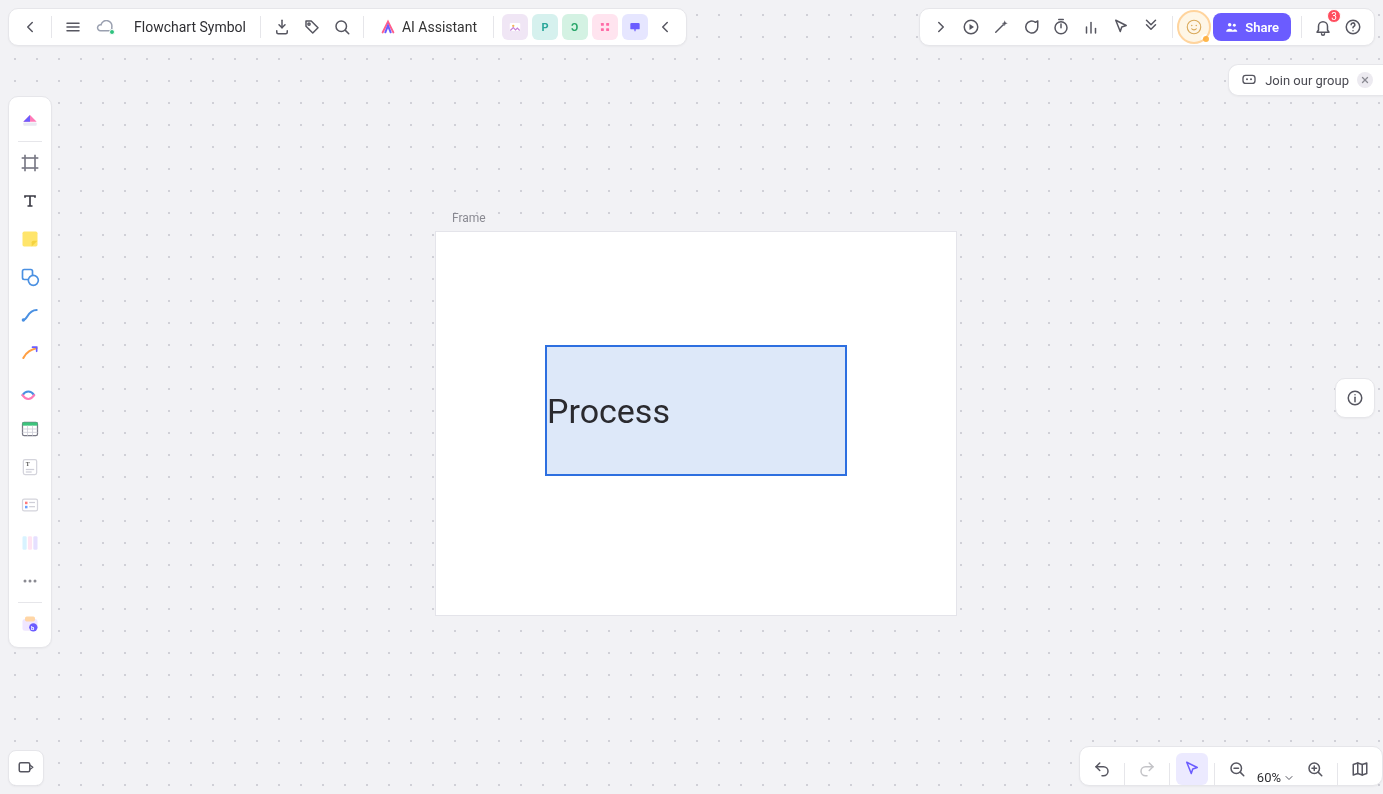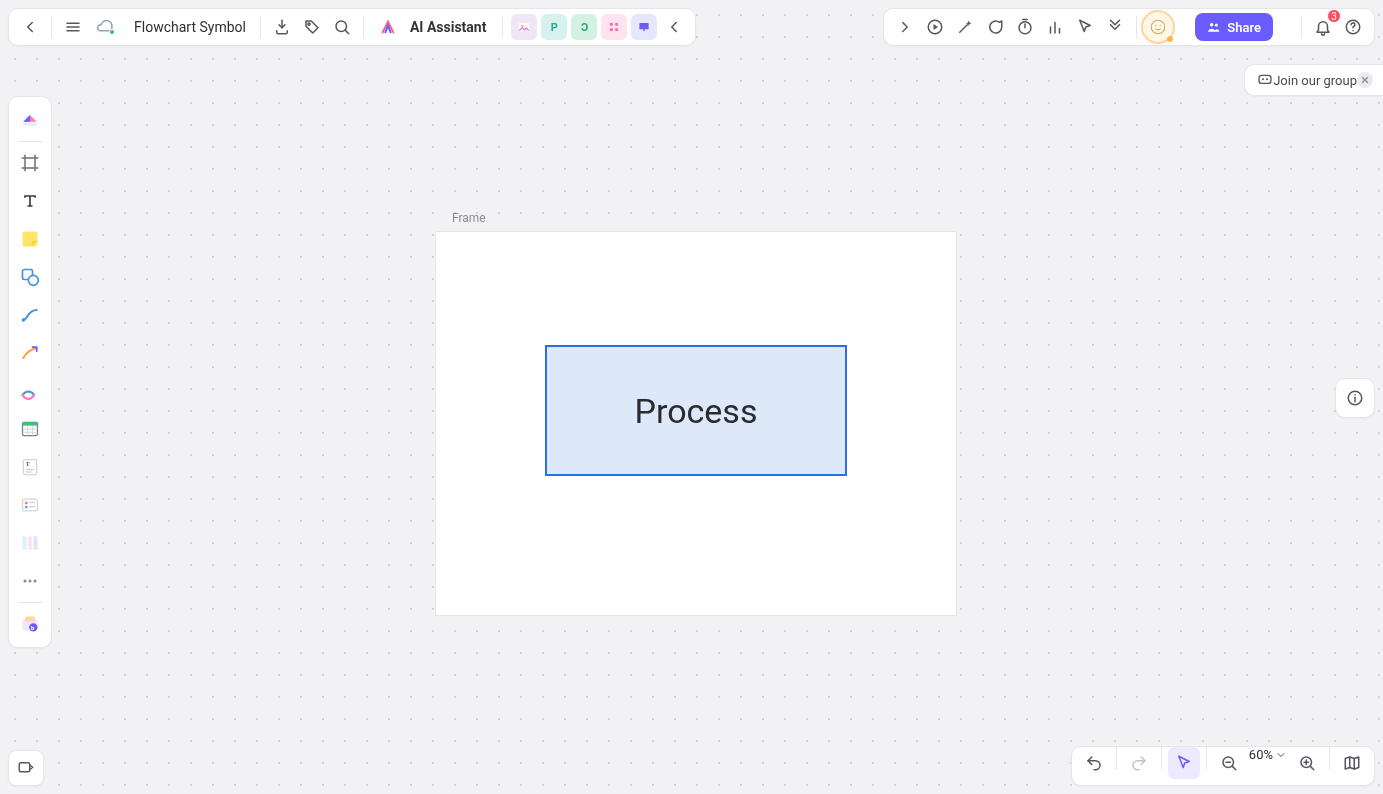--- a/index.html
+++ b/index.html
@@ -58,23 +58,23 @@
   .doc-title {
     display: flex; align-items: center; gap: 20px;
     padding: 0 8px;
     font-size: 14px;
   }
   .doc-title .cloud { position: relative; width: 18px; height: 14px; color: #9aa0b0; }
   .doc-title .cloud svg { width: 18px; height: 14px; }
   .doc-title .dot { position: absolute; right: -1px; bottom: -1px; width: 6px; height: 6px; border-radius: 50%; background: #2ec27e; border: 1px solid #fff; }
 
   .ai-assistant {
-    display: flex; align-items: center; gap: 14px;
+    display: flex; align-items: center; gap: 6px;
     padding: 0 10px; height: 30px;
-    font-weight: 700; font-size: 14px; color: #333;
+    font-weight: 400; font-size: 14px; color: #333;
     cursor: pointer; border-radius: 6px;
   }
   .ai-logo { width: 16px; height: 16px; }
 
   
   .sq { width: 26px; height: 26px; border-radius: 6px; display: inline-flex; align-items: center; justify-content: center; font-size: 11px; font-weight: 700; cursor: pointer; margin: 0 2px; }
   .sq svg { width: 14px; height: 14px; }
 
   .avatar {
     width: 30px; height: 30px; border-radius: 50%;
@@ -82,21 +82,21 @@
     background: #fef6e6; position: relative;
   }
   .avatar::after { content: ""; position: absolute; inset: -2px; border-radius: 50%; border: 2px solid rgba(255,170,60,0.5); }
   .avatar svg { width: 18px; height: 18px; }
   .avatar .ring-dot { position: absolute; right: -2px; bottom: -2px; width: 10px; height: 10px; background: #ffb84d; border: 2px solid #fff; border-radius: 50%; }
 
   .share-btn {
     display: inline-flex; align-items: center; gap: 6px;
     background: var(--accent); color: #fff;
     height: 28px; padding: 0 12px; border-radius: 8px;
-    font-size: 13px; font-weight: 600; cursor: pointer; margin: 0 22px;
+    font-size: 13px; font-weight: 600; cursor: pointer; margin: 0 4px;
   }
   .share-btn svg { width: 14px; height: 14px; }
 
   .badge {
     position: absolute; top: -3px; right: -3px;
     min-width: 14px; height: 14px; padding: 0 3px;
     background: #ff4d5e; color: #fff;
     border-radius: 8px; font-size: 10px; line-height: 14px; text-align: center;
     border: 1px solid #fff;
   }
@@ -126,62 +126,62 @@
     box-shadow: 0 1px 2px rgba(0,0,0,0.04);
   }
   .thumb-btn svg { width: 18px; height: 18px; color: #565660; }
 
   
   .join-pill {
     position: absolute; top: 64px; right: 0;
     height: 32px; background: var(--panel);
     border: 1px solid var(--border); border-right: none;
     border-radius: 10px 0 0 10px;
-    display: flex; align-items: center; 
+    display: flex; align-items: center; gap: 8px;
     padding: 0 10px 0 12px; font-size: 13px; color: #4a4a52;
     box-shadow: 0 1px 2px rgba(0,0,0,0.04);
   }
   .join-pill svg { width: 16px; height: 16px; }
   .join-pill .close { width: 16px; height: 16px; border-radius: 50%; background: #eceaf0; color: #8a8a92; display:flex; align-items:center; justify-content:center; cursor:pointer; }
   .join-pill .close svg { width: 10px; height: 10px; }
 
   .info-btn {
     position: absolute; right: 8px; top: 378px;
     width: 40px; height: 40px; background: var(--panel);
     border: 1px solid var(--border); border-radius: 10px;
     display:flex; align-items:center; justify-content:center; cursor:pointer;
     box-shadow: 0 1px 2px rgba(0,0,0,0.04);
   }
   .info-btn svg { width: 18px; height: 18px; color:#565660;}
 
   
   .bottombar {
-    position: absolute; right: 8px; bottom: 8px;
+    position: absolute; right: 0; bottom: 8px;
     height: 40px; background: var(--panel);
     border: 1px solid var(--border); border-radius: 10px;
-    display: flex; align-items: flex-start; padding: 0 6px;
+    display: flex; align-items: flex-end; padding: 0 6px;
     box-shadow: 0 1px 2px rgba(0,0,0,0.04);
   }
   .bottombar .icon-btn { width: 32px; height: 32px; }
   .bottombar .zoom-label { font-size: 13px; padding: 0 4px; display:flex; align-items:center; gap:2px; cursor:pointer; }
   .bottombar .zoom-label svg { width: 12px; height: 12px; }
   .cursor-active { background: #eceaff; color: var(--accent)!important; }
   .cursor-active svg { color: var(--accent); }
 
   
   .frame-label {
     position: absolute; font-size: 12px; color: #8a8a92;
   }
   .frame-rect {
     position: absolute; background: #ffffff; border: 1px solid #e4e4ea;
   }
   .process-shape {
     position: absolute; background: var(--shape-fill);
     border: 2px solid var(--blue);
-    display: flex; align-items: center; justify-content: center;
+    display: flex; align-items: center; justify-content: flex-start;
     font-size: 34px; color: #2a2a2f;
   }
 </style>
 </head>
 <body>
 
 <div class="canvas-bg"></div>
 
 <div class="frame-label" style="left:435px; top:211px;margin-left:17px;">Frame</div>
 <div class="frame-rect" style="left:435px; top:231px; width:522px; height:385px;"></div>

